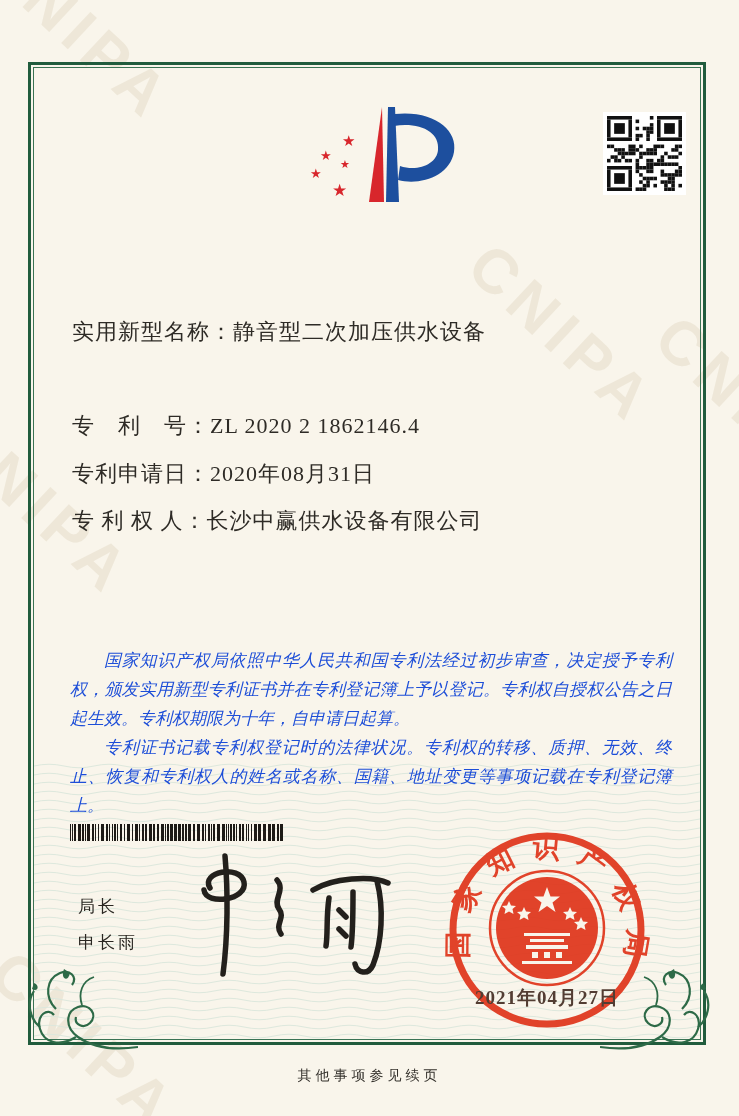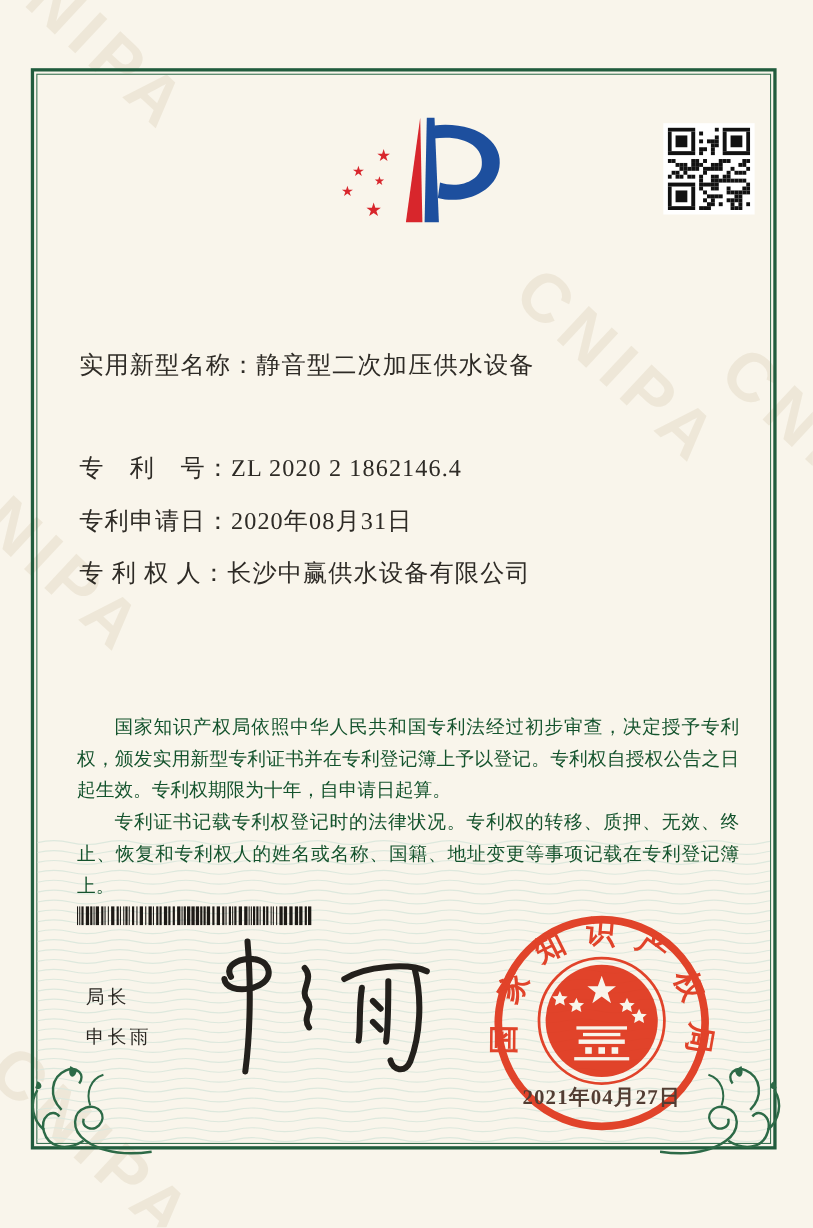--- a/index.html
+++ b/index.html
@@ -44,21 +44,21 @@
   }
 
   .field-row{left:72px;font-size:22px;letter-spacing:1px;white-space:nowrap;color:#2e2b26;text-align:center;}
   .f-label{color:#2e2b26;}
   .f-value{color:#2e2b26;}
   .grant-gap{display:inline-block;width:58px;}
 
   .body-text{
     left:70px;top:646px;width:602px;
     font-size:17px;line-height:29px;
-    text-align:justify;color:#14532d;
+    font-style:italic;text-align:justify;color:#1d4ed8;
   }
   .body-text p{margin:0;text-indent:2em;}
 
   .waves{left:34px;top:762px;z-index:1;}
 
   .barcode{left:70px;top:824px;width:216px;height:17px;display:flex;align-items:stretch;}
   .barcode .bar{background:#1d1a16;height:100%;}
   .barcode .gap{background:transparent;height:100%;}
 
   .signer{font-size:17px;letter-spacing:3px;color:#2a2722;}
@@ -474,14 +474,15 @@
       <path d="M118,84 C90,88 72,84 58,74 C44,64 46,48 58,44 C70,40 78,52 70,60 C64,66 54,62 56,54"></path>
       <path d="M56,74 C40,84 24,80 20,66 C16,52 28,44 34,52"></path>
       <path d="M36,46 C24,34 26,16 40,10 C50,6 58,14 52,22"></path>
       <path d="M20,64 C10,56 6,40 14,28"></path>
       <path d="M62,42 C58,30 62,18 74,14" stroke-width="1.8"></path>
       <path d="M44,6 C40,16 48,20 50,10 Z" fill="#2d6a47" stroke="none"></path>
       <path d="M12,26 C18,30 20,22 14,20 Z" fill="#2d6a47" stroke="none"></path>
     </g>
   </svg>
 
+  <div class="abs continuation">其他事项参见续页</div>
 
 </div>
 
 </body></html>

